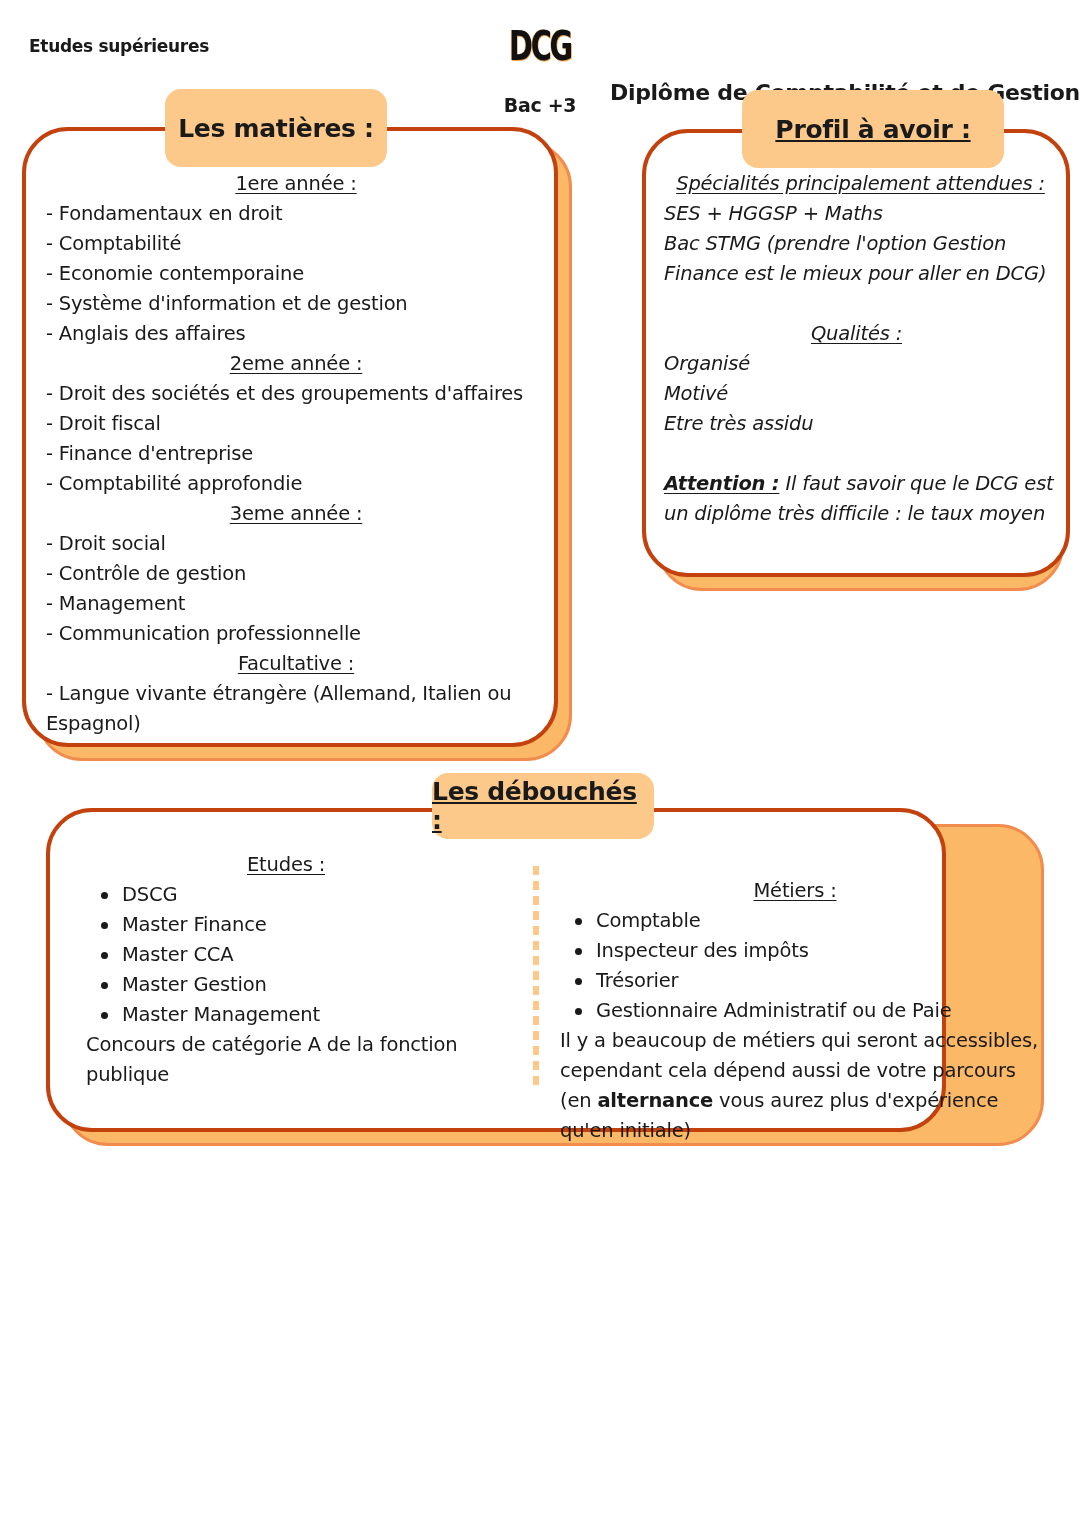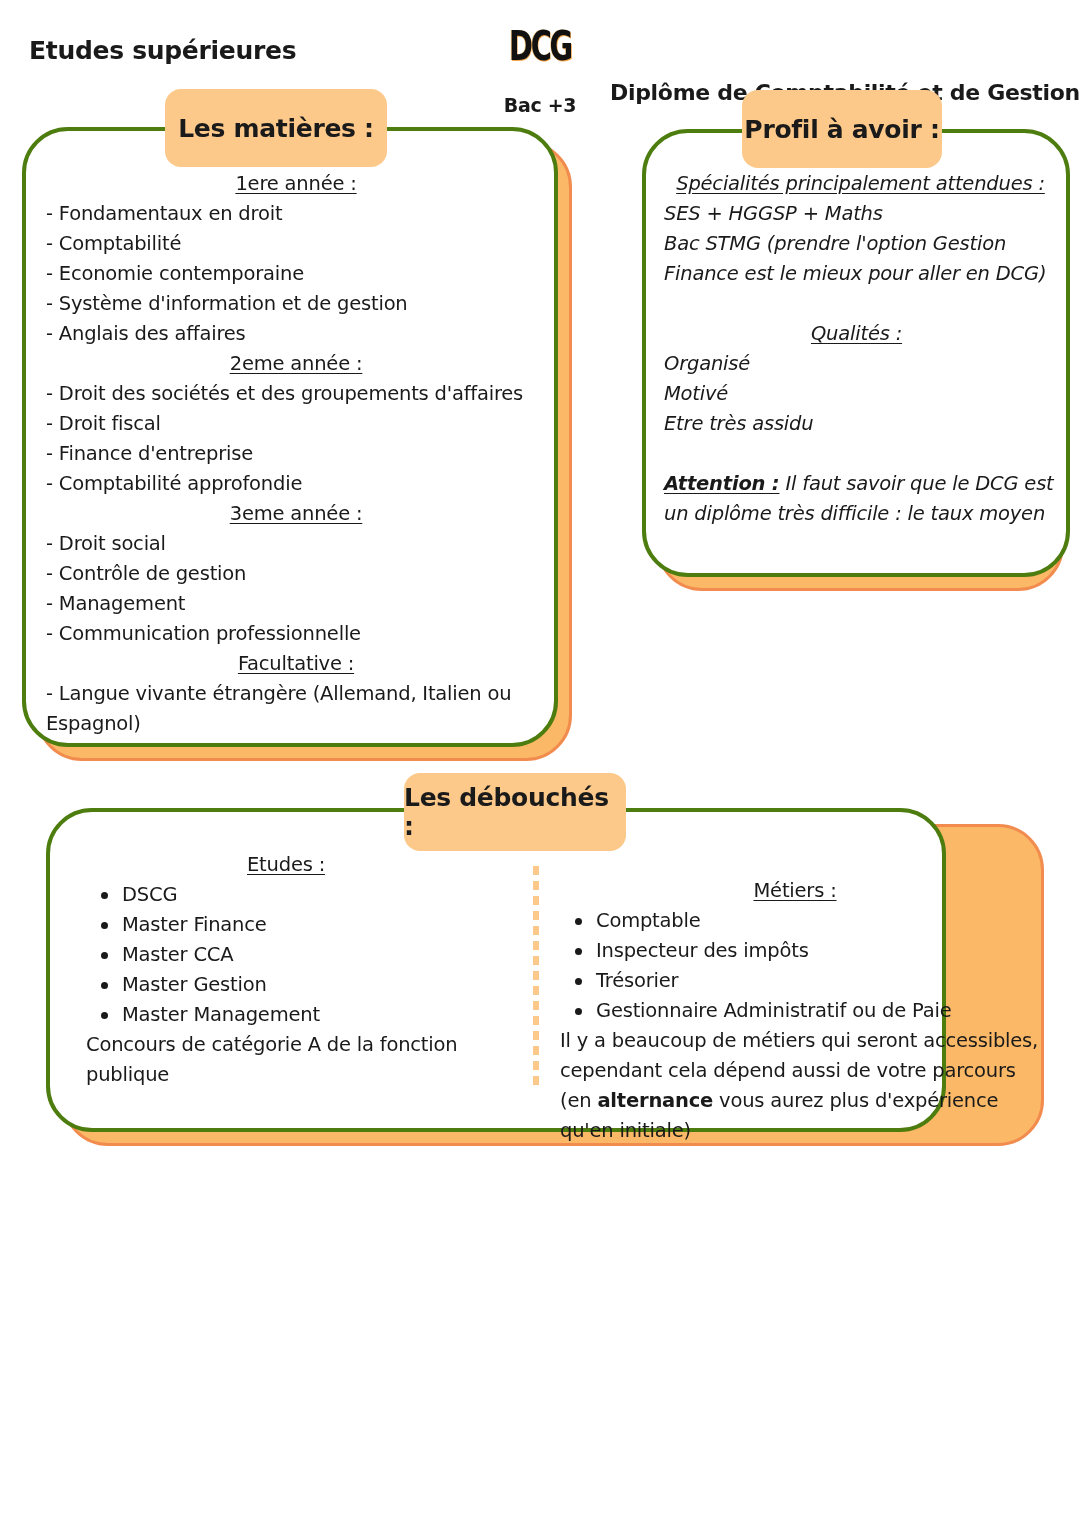--- a/index.html
+++ b/index.html
@@ -1,28 +1,28 @@
 <!DOCTYPE html>
 <html><head>
 <meta charset="utf-8">
 <style>
   * { box-sizing: border-box; margin: 0; padding: 0; }
   html, body { width: 1080px; height: 1527px; background: #ffffff; }
   body { position: relative; font-family: "DejaVu Sans", sans-serif; color: #1a1a1a; overflow: hidden; }
 
   .abs { position: absolute; }
 
-  .top-label { left: 29px; top: 36px; font-size: 25px; font-weight: bold; letter-spacing: -0.3px; }
+  .top-label { left: 29px; top: 36px; font-size: 17px; font-weight: bold; letter-spacing: -0.3px; }
   .dcg-title { left: 0; width: 1080px; top: 22px; text-align: center; font-family: "DejaVu Sans", sans-serif; font-weight: 900; font-size: 40px; letter-spacing: -3px; transform: scaleX(0.72); transform-origin: center; color: #111; text-shadow: 1px 1px 0 #f5a54a, -1px 0 0 #f5c27a; line-height: 48px; }
   .subtitle { left: 0; width: 1080px; top: 80px; text-align: right; font-size: 22px; font-weight: bold; letter-spacing: -0.3px; }
   .bac { left: 0; width: 1080px; top: 94px; text-align: center; font-size: 19px; font-weight: bold; letter-spacing: -0.3px; }
 
   
   .card-shadow { background: #fbb866; border: 3px solid #f28b4e; border-radius: 46px; }
-  .card { background: #ffffff; border: 4px solid #4d7c0f; border-radius: 46px; }
+  .card { background: #ffffff; border: 4px solid #c2410c; border-radius: 46px; }
   .tag { background: #fcc98a; border-radius: 16px; display: flex; align-items: center; justify-content: center; font-size: 25px; font-weight: bold; letter-spacing: -0.3px; }
 
   .txt { font-size: 19.5px; line-height: 30px; letter-spacing: -0.2px; }
   .center { text-align: center; }
   .u { text-decoration: underline; text-underline-offset: 3px; }
   .line { white-space: nowrap; }
   .bold { font-weight: bold; }
 
   ul.bul { list-style: none; }
   ul.bul li { position: relative; padding-left: 36px; white-space: nowrap; }
@@ -74,21 +74,21 @@
     <div style="height:30px;"></div>
     <div class="center"><span class="u">Qualités :</span></div>
     <div>Organisé</div>
     <div>Motivé</div>
     <div>Etre très assidu</div>
     <div style="height:30px;"></div>
     <div class="line"><span class="bold u">Attention :</span><span> Il faut savoir que le DCG est</span></div>
     <div class="line">un diplôme très difficile : le taux moyen</div>
   </div>
 </div>
-<div class="abs tag" style="left:742px; top:90px; width:200px; height:78px;">Profil à avoir :</div>
+<div class="abs tag" style="left:742px; top:90px; width:262px; height:78px;text-decoration:underline;">Profil à avoir :</div>
 
 <div class="abs card-shadow" style="left:62px; top:824px; width:982px; height:322px;"></div>
 <div class="abs card" style="left:46px; top:808px; width:900px; height:324px;">
 
   <div class="txt" style="position:absolute; left:36px; top:38px; width:400px;">
     <div class="center" style="width:400px;"><span class="u">Etudes :</span></div>
     <ul class="bul">
       <li>DSCG</li>
       <li>Master Finance</li>
       <li>Master CCA</li>
@@ -107,13 +107,13 @@
       <li>Trésorier</li>
       <li>Gestionnaire Administratif ou de Paie</li>
     </ul>
     <div class="line">Il y a beaucoup de métiers qui seront accessibles,</div>
     <div class="line">cependant cela dépend aussi de votre parcours</div>
     <div class="line"><span>(en </span><span class="bold">alternance</span><span> vous aurez plus d'expérience</span></div>
     <div class="line">qu'en initiale)</div>
   </div>
 </div>
 <div class="abs divider"></div>
-<div class="abs tag" style="left:404px; top:773px; width:222px; height:78px;">Les débouchés :</div>
+<div class="abs tag" style="left:432px; top:773px; width:222px; height:66px;text-decoration:underline;">Les débouchés :</div>
 
 </body></html>

